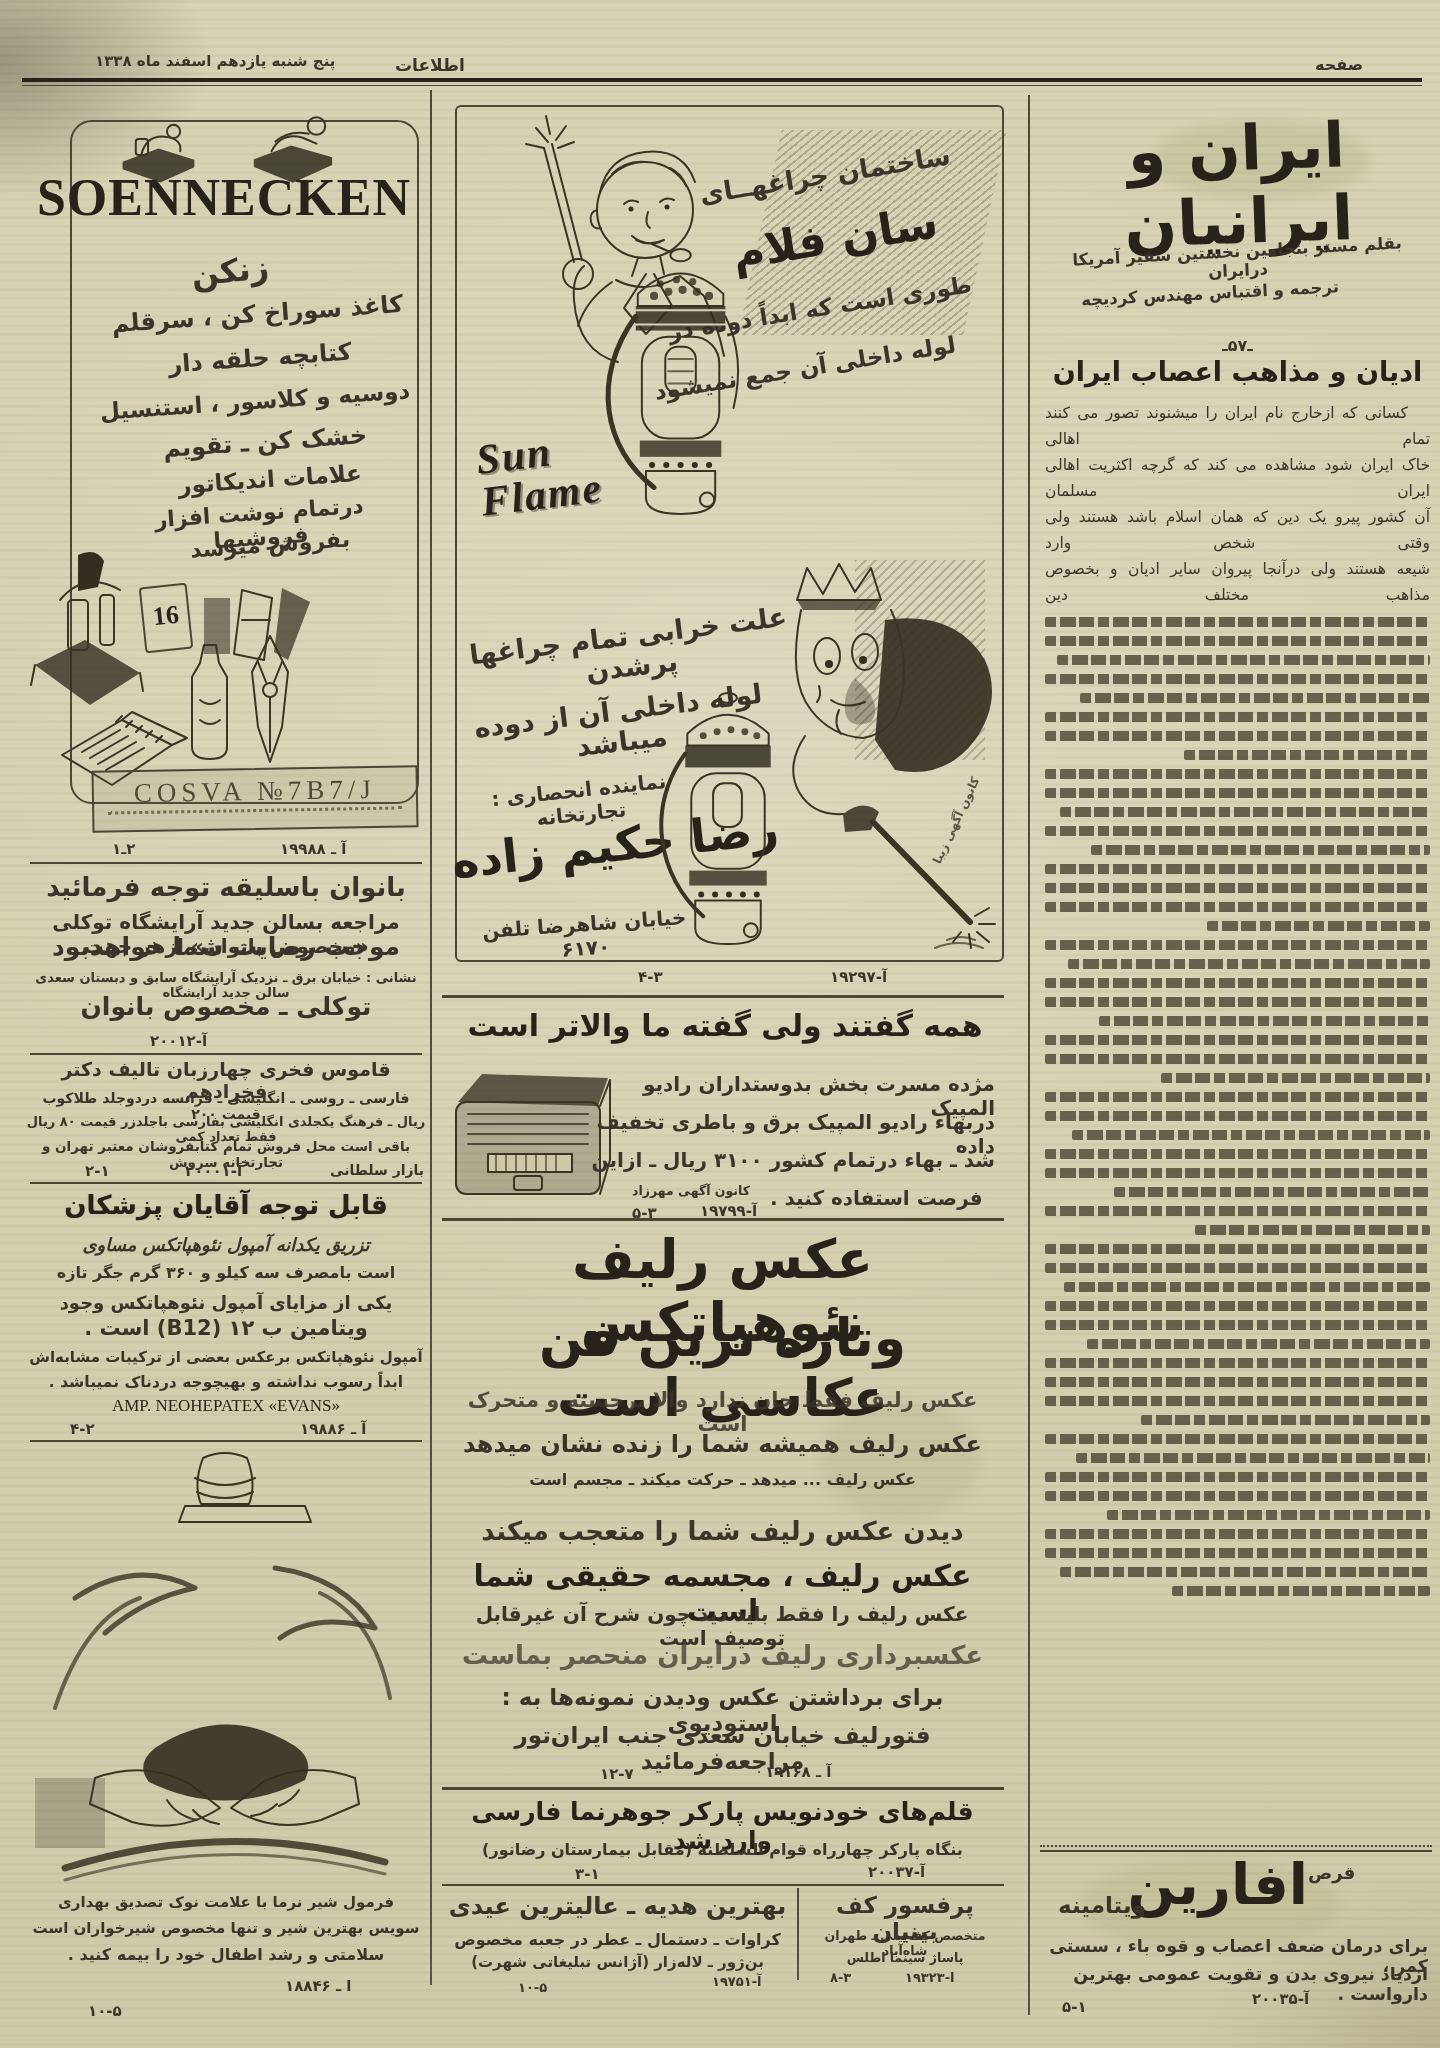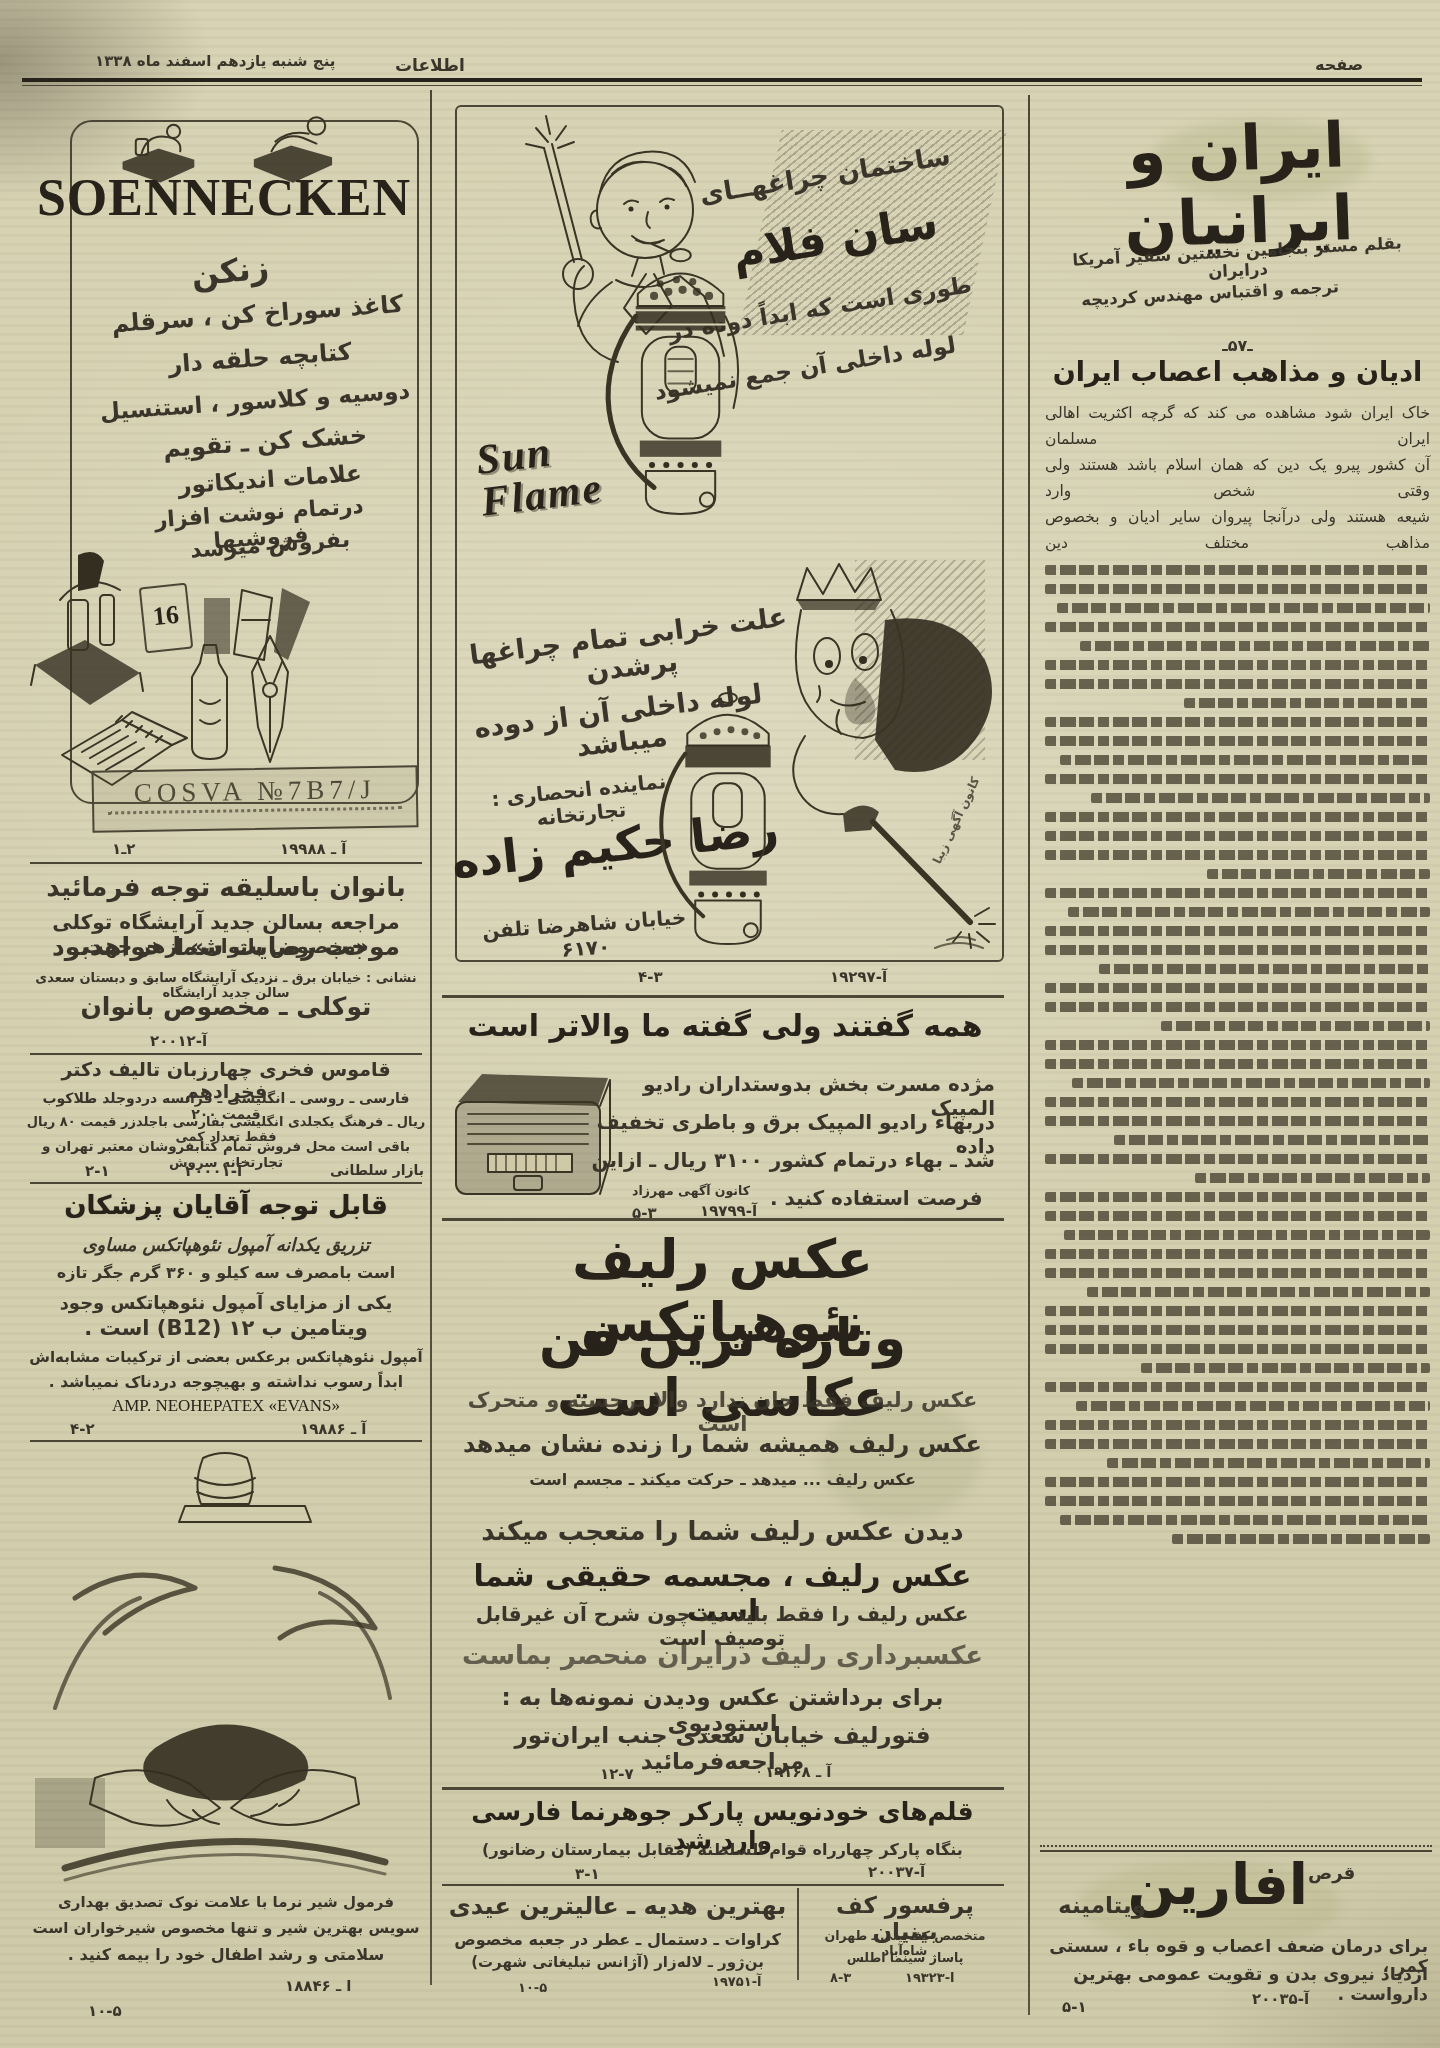--- a/index.html
+++ b/index.html
@@ -341,20 +341,21 @@
 <div class="abs fa adno" style="left:712px;top:1974px;font-size:13px;">آ-۱۹۷۵۱</div>
 <div class="abs fa adno" style="left:518px;top:1980px;font-size:13px;">۱۰-۵</div>
 
 <div class="abs fa ctr nast" style="left:1045px;top:112px;width:385px;font-size:62px;color:var(--ink-dark);transform:rotate(-2deg);">ایران و ایرانیان</div>
 <div class="abs fa ctr" style="left:1050px;top:242px;width:375px;font-size:16.5px;font-weight:bold;transform:rotate(-3deg);">بقلم مستر بنجامین نخستین سفیر آمریکا درایران</div>
 <div class="abs fa ctr" style="left:1045px;top:284px;width:330px;font-size:16.5px;font-weight:bold;transform:rotate(-3deg);">ترجمه و اقتباس مهندس کردیچه</div>
 <div class="abs fa ctr bold" style="left:1045px;top:336px;width:385px;font-size:16px;">ـ۵۷ـ</div>
 <div class="abs fa ctr nast" style="left:1045px;top:356px;width:385px;font-size:27px;color:var(--ink-dark);">ادیان و مذاهب اعصاب ایران</div>
 
 <div class="abs fa" style="left:1045px;top:400px;width:385px;">
+  <div class="art-line" style="text-indent:22px;">کسانی که ازخارج نام ایران را میشنوند تصور می کنند تمام اهالی</div>
   <div class="art-line">خاک ایران شود مشاهده می کند که گرچه اکثریت اهالی ایران مسلمان</div>
   <div class="art-line">آن کشور پیرو یک دین که همان اسلام باشد هستند ولی وقتی شخص وارد</div>
   <div class="art-line">شیعه هستند ولی درآنجا پیروان سایر ادیان و بخصوص مذاهب مختلف دین</div>
   <div id="article-body-filler">
       <div class="stripe" style="width: 100%;"></div>
       <div class="stripe" style="width: 100%;"></div>
       <div class="stripe" style="width: 97%;"></div>
       <div class="stripe" style="width: 100%;"></div>
       <div class="stripe" style="width: 91%;"></div>
       <div class="stripe" style="width: 100%;"></div>

